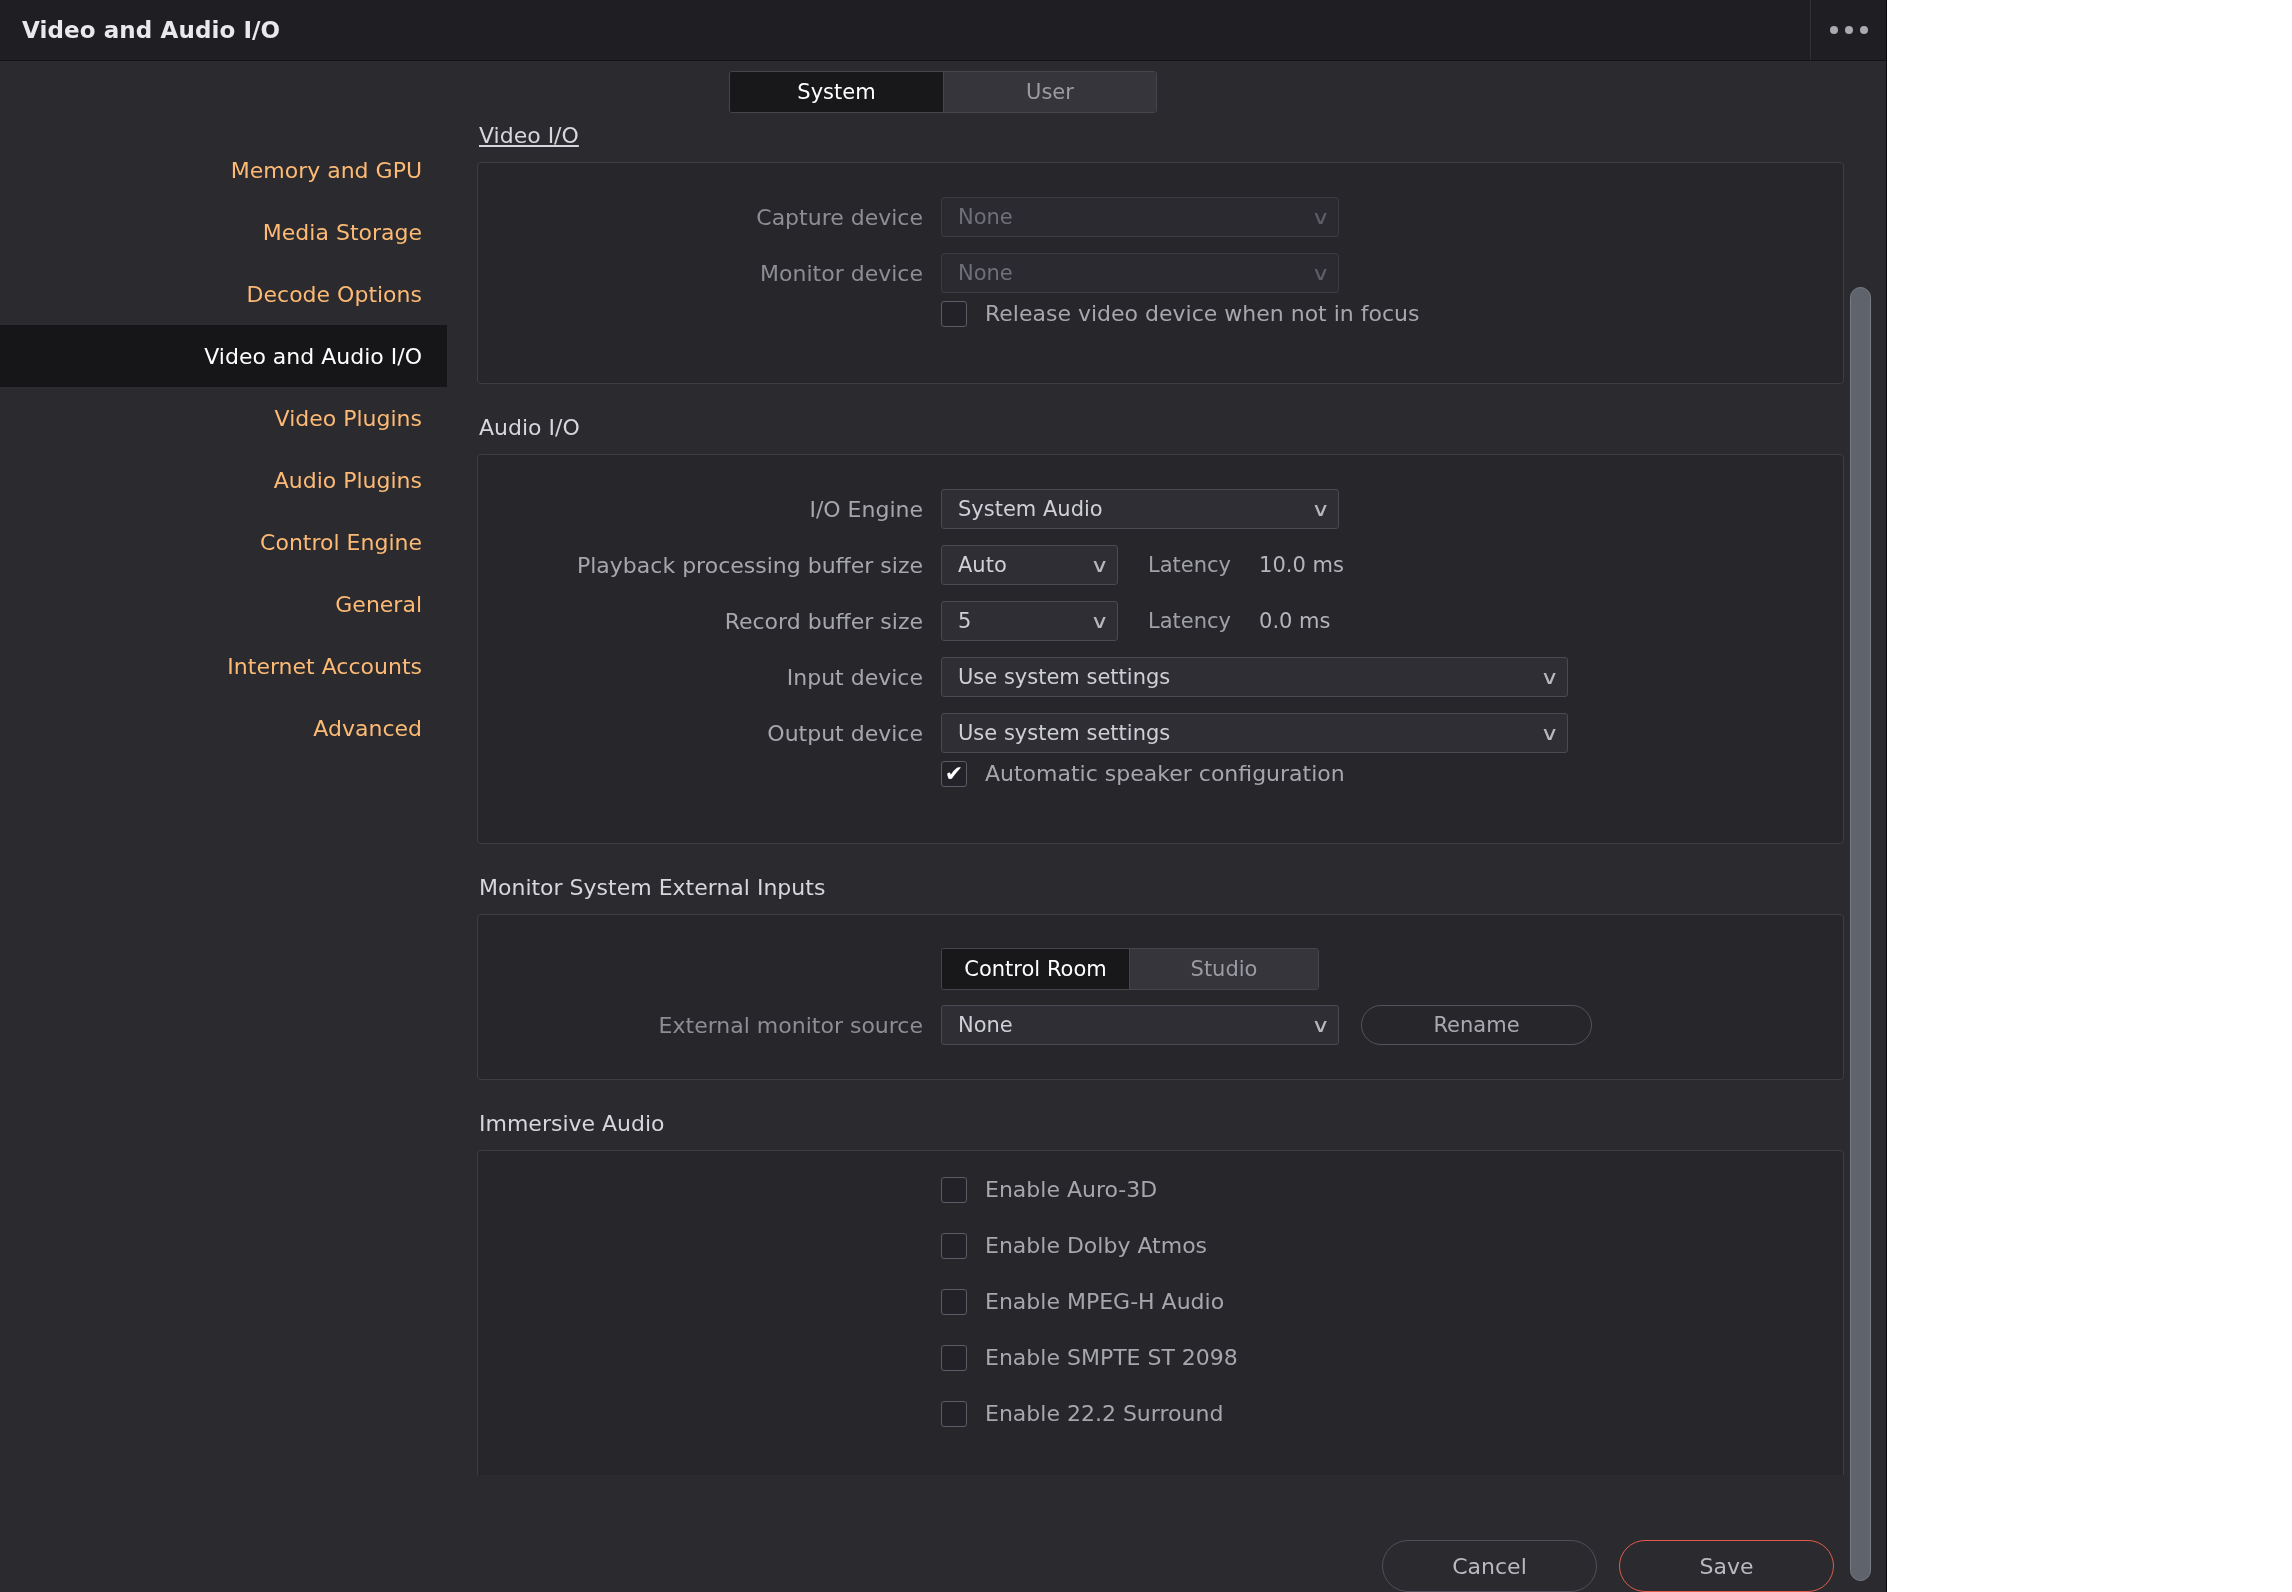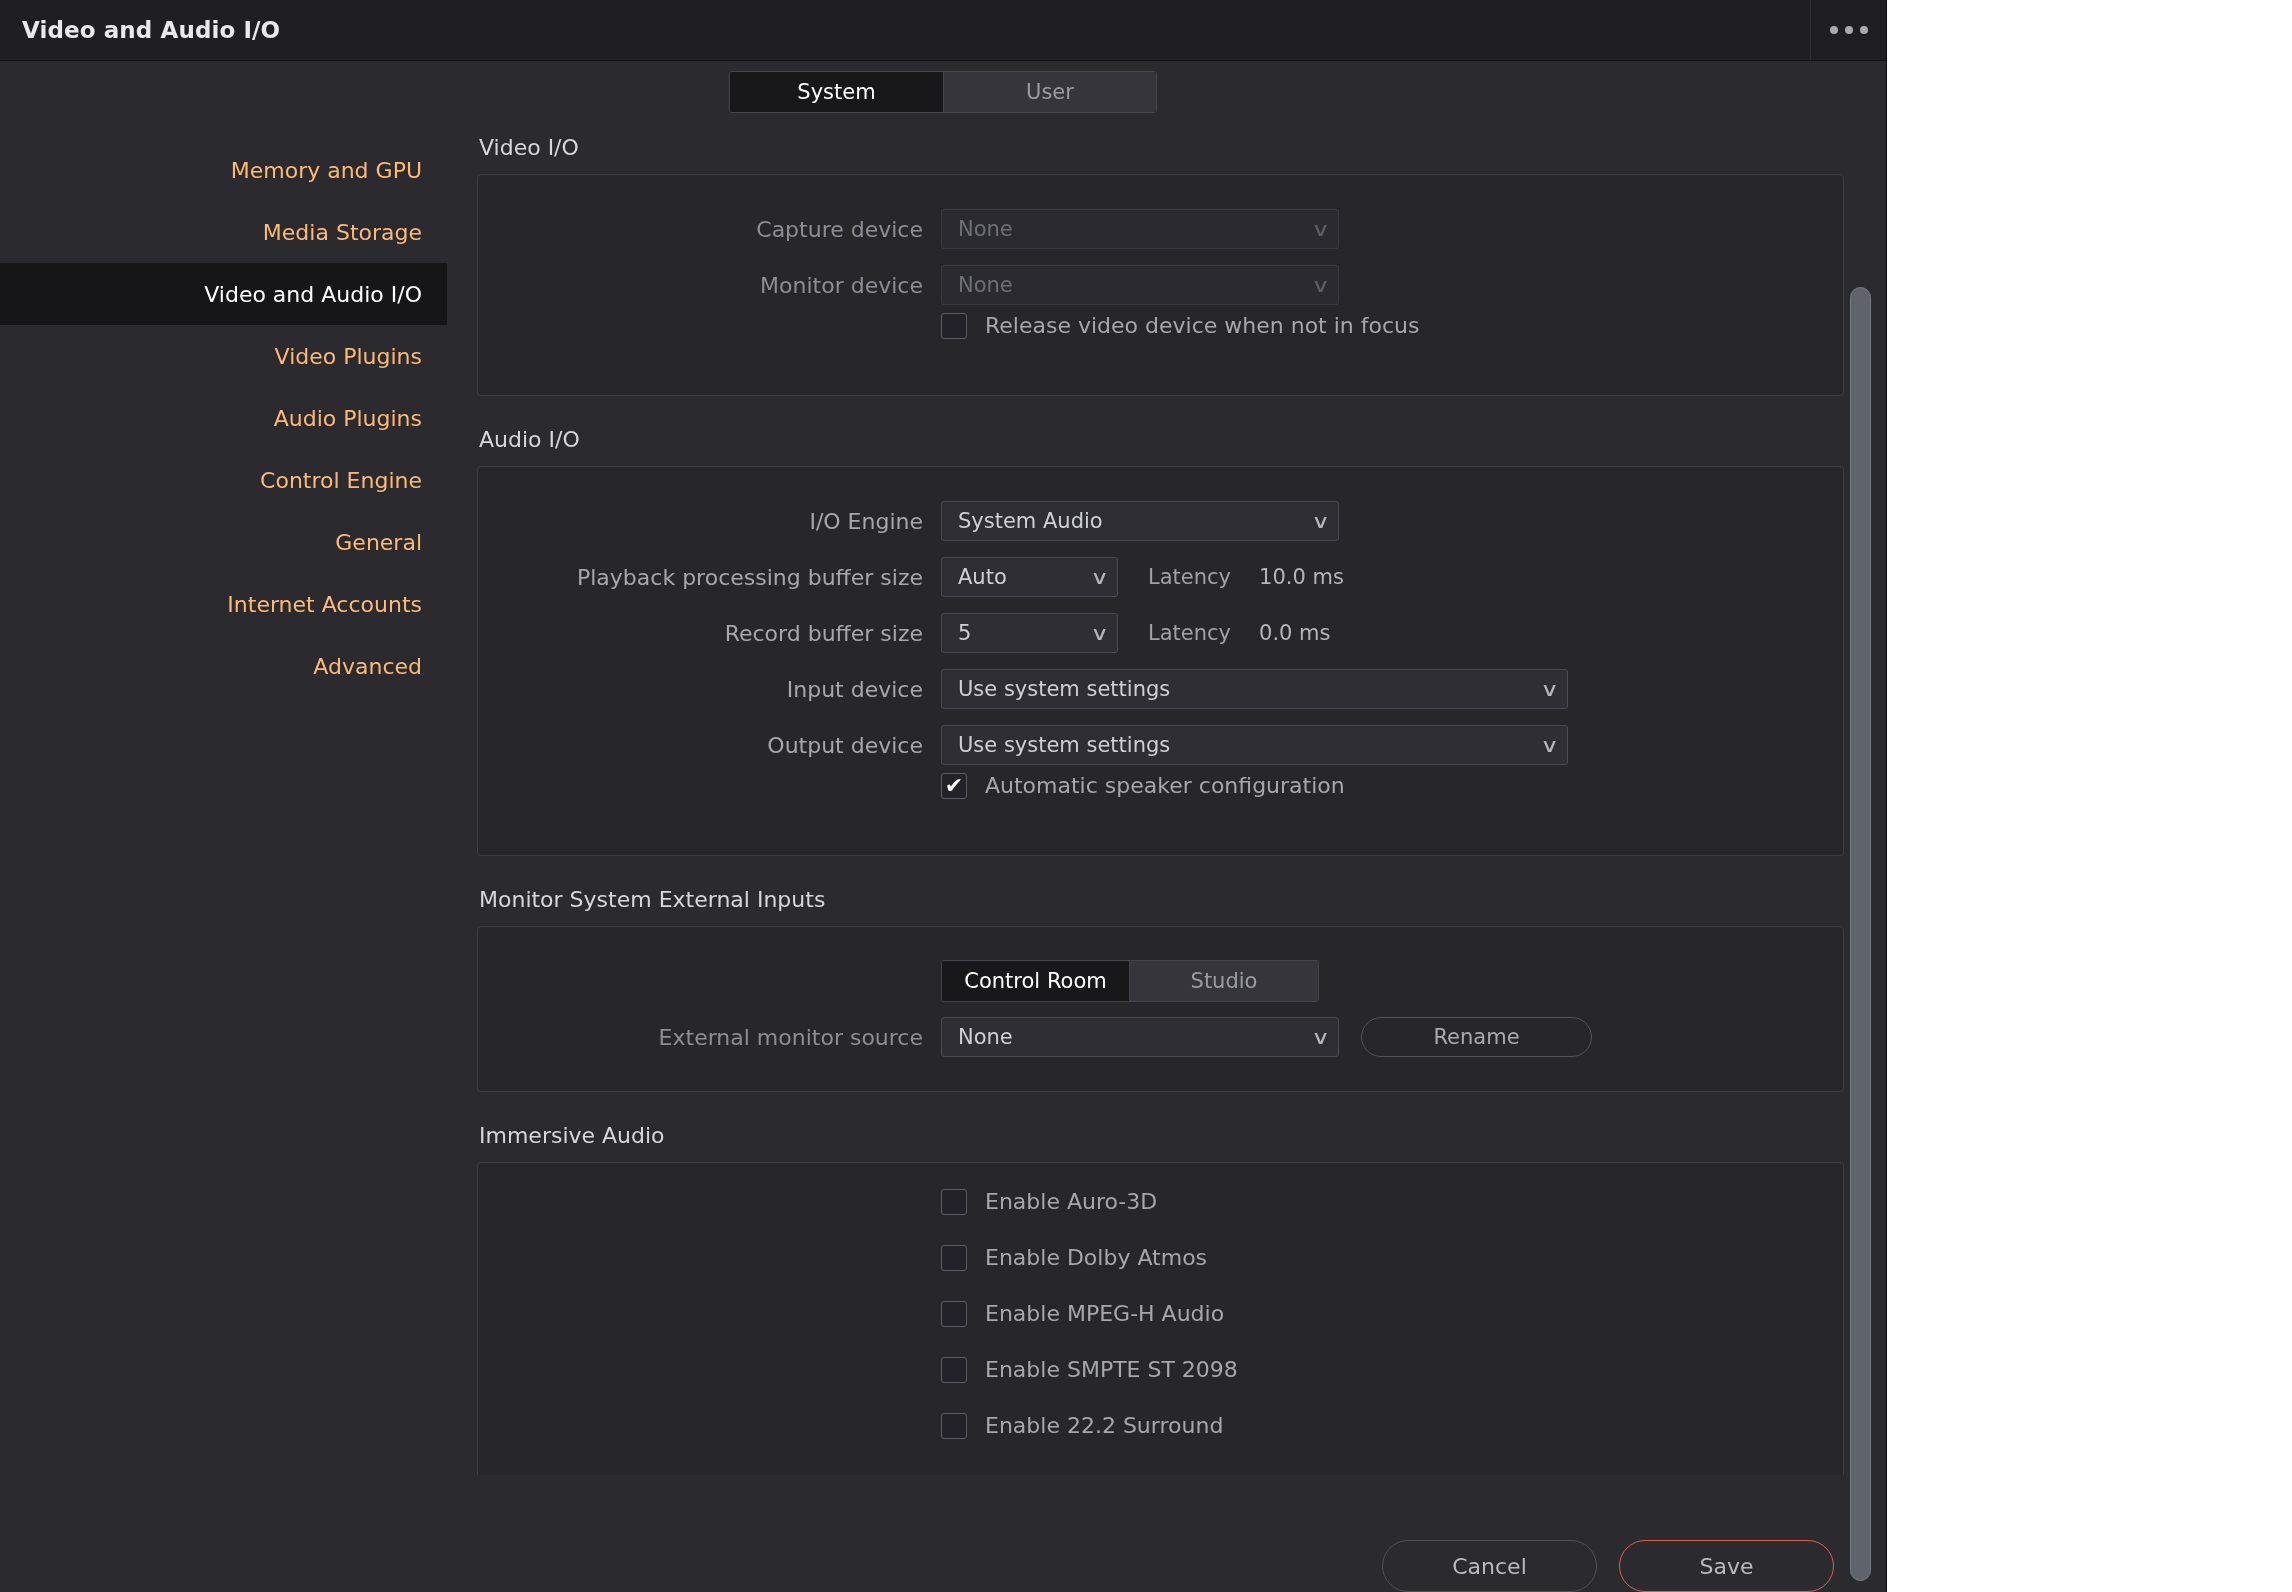--- a/index.html
+++ b/index.html
@@ -94,21 +94,21 @@
     position: absolute; left: 30px; right: 42px; top: 0; bottom: 117px;
     overflow: hidden;
   }
   #scroll-inner { padding-top: 0px; }
 
   .group-title {
     font-size: 22px; color: #d6d6dc;
     margin: 0 0 11px 2px;
     height: 28px;
   }
-  .group-title.first { margin-top: 12px; }
+  .group-title.first { margin-top: 0; text-decoration: underline; }
   .group-box {
     border: 1px solid #3d3d44;
     border-radius: 4px;
     background: #26262b;
     padding: 26px 12px 26px 0;
     margin-bottom: 31px;
   }
 
   
   .row { display: flex; align-items: center; height: 56px; }
@@ -228,20 +228,21 @@
       <div class="seg active" id="tab-system">System</div>
       <div class="seg" id="tab-user">User</div>
     </div>
   </div>
 
   <div id="body">
 
     <div id="sidebar">
       <div class="nav-item">Memory and GPU</div>
       <div class="nav-item">Media Storage</div>
+      <div class="nav-item">Decode Options</div>
       <div class="nav-item active">Video and Audio I/O</div>
       <div class="nav-item">Video Plugins</div>
       <div class="nav-item">Audio Plugins</div>
       <div class="nav-item">Control Engine</div>
       <div class="nav-item">General</div>
       <div class="nav-item">Internet Accounts</div>
       <div class="nav-item">Advanced</div>
     </div>
 
     <div id="content">

